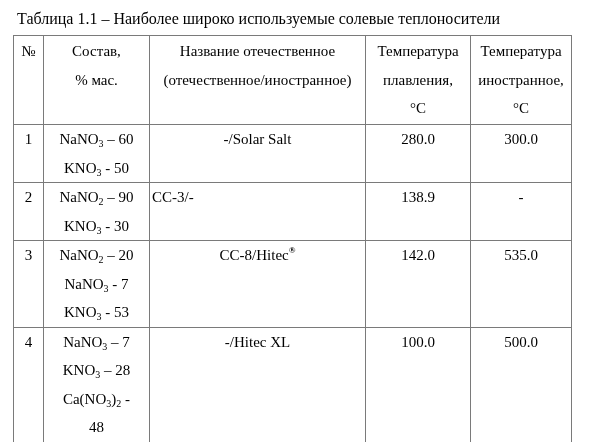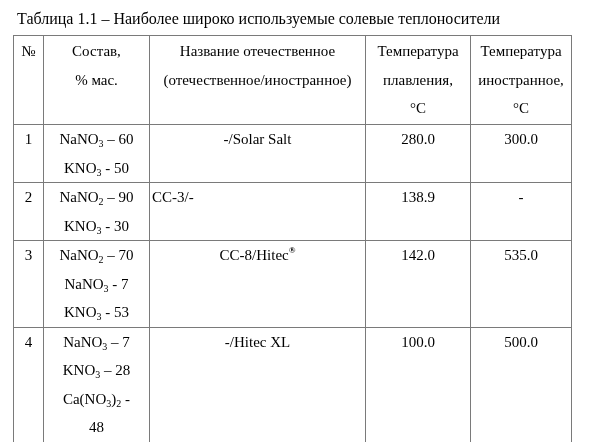--- a/index.html
+++ b/index.html
@@ -89,21 +89,21 @@
       <span class="line"><span>KNO</span><sub>3</sub><span> - 30</span></span>
     </td>
     <td class="name ctr"><span>CC-3/-</span></td>
     <td>138.9</td>
     <td>-</td>
   </tr>
 
   <tr class="r3">
     <td>3</td>
     <td>
-      <span class="line"><span>NaNO</span><sub>2</sub><span> – 70</span></span>
+      <span class="line"><span>NaNO</span><sub>2</sub><span> – 20</span></span>
       <span class="line"><span>NaNO</span><sub>3</sub><span> - 7</span></span>
       <span class="line"><span>KNO</span><sub>3</sub><span> - 53</span></span>
     </td>
     <td class="name"><span>CC-8/Hitec</span><sup>®</sup></td>
     <td>142.0</td>
     <td>535.0</td>
   </tr>
 
   <tr class="r4">
     <td>4</td>

